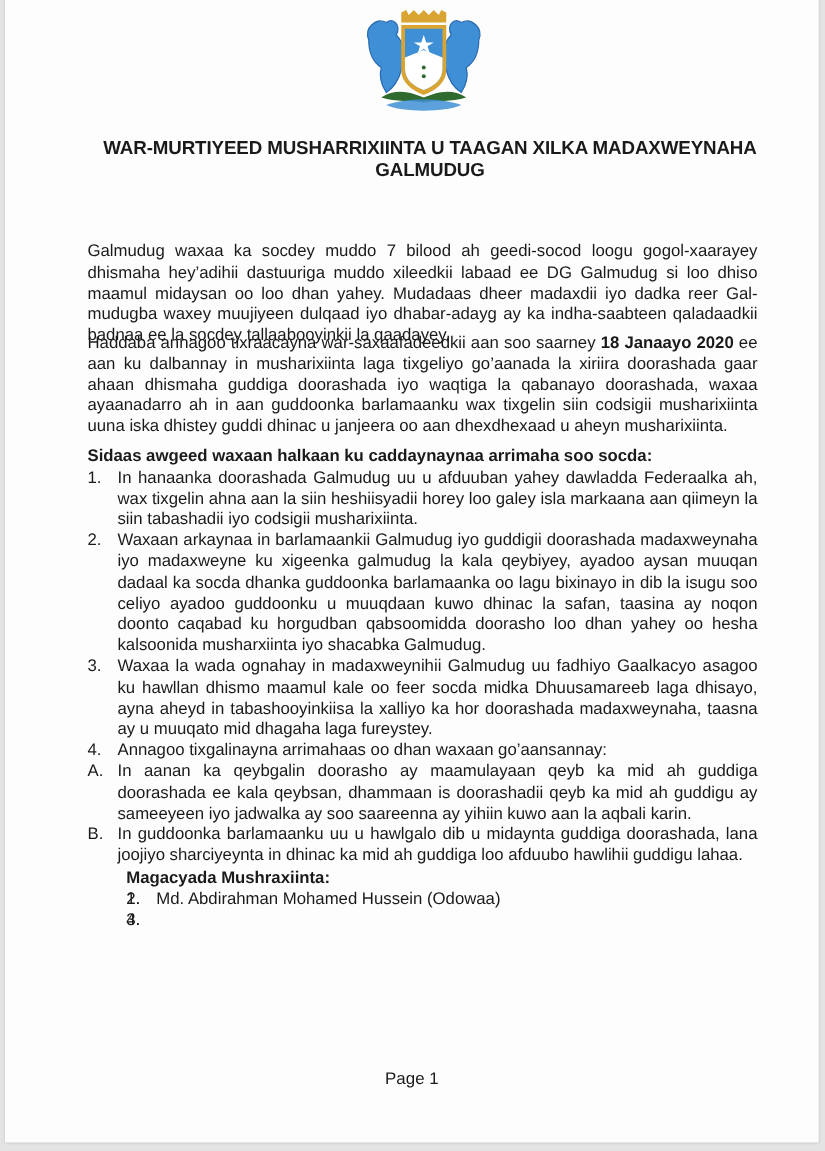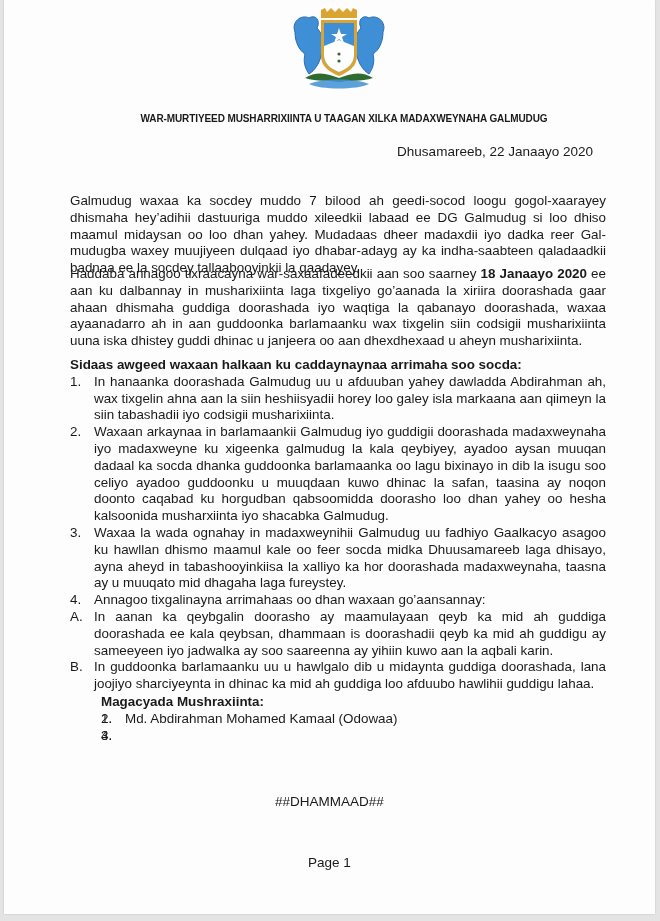--- a/index.html
+++ b/index.html
@@ -12,21 +12,21 @@
     .page {
       position: absolute; left: 4px; top: 0; width: 651px; height: 914px;
       background: #fdfdfd;
       box-shadow: 0 0 2px rgba(0,0,0,0.15);
     }
     .emblem {
       position: absolute; left: 283px; top: 4px; width: 104px; height: 92px;
     }
     .title {
       position: absolute; left: 60px; top: 110px; width: 560px;
-      text-align: center; font-weight: bold; font-size: 10px; line-height: 18px;
+      text-align: center; font-weight: bold; font-size: 15px; line-height: 18px;
       letter-spacing: -0.1px;
     }
     .date {
       position: absolute; right: 62px; top: 144px;
       font-size: 13.5px;
     }
     .body {
       position: absolute; left: 66px; width: 536px;
       font-size: 13.4px; line-height: 16.8px; text-align: justify;
     }
@@ -66,45 +66,43 @@
     <path d="M37 42 L52 36 L67 42 L67 51 C67 60 60 65 52 68 C44 65 37 60 37 51 Z" fill="#ffffff"></path>
     <polygon points="52,24 54,30 60,30 55,33 57,39 52,35 47,39 49,33 44,30 50,30" fill="#ffffff"></polygon>
     <circle cx="52" cy="50" r="1.6" fill="#2f6b2f"></circle>
     <circle cx="52" cy="57" r="1.6" fill="#2f6b2f"></circle>
 
     <path d="M18 74 C30 66 42 70 52 74 C62 70 74 66 86 74 C74 78 62 76 52 78 C42 76 30 78 18 74 Z" fill="#2f6b2f"></path>
     <path d="M22 80 C36 74 68 74 82 80 C70 86 34 86 22 80 Z" fill="#3f8fd6" opacity="0.85"></path>
   </svg>
 
   <div class="title">WAR-MURTIYEED MUSHARRIXIINTA U TAAGAN XILKA MADAXWEYNAHA GALMUDUG</div>
-  <div class="date">Dhusamareeb, 22 Janaayo 2020</div>
 
   <div class="body p1">Galmudug waxaa ka socdey muddo 7 bilood ah geedi-socod loogu gogol-xaarayey dhismaha hey’adihii dastuuriga muddo xileedkii labaad ee DG Galmudug si loo dhiso maamul midaysan oo loo dhan yahey. Mudadaas dheer madaxdii iyo dadka reer Gal-mudugba waxey muujiyeen dulqaad iyo dhabar-adayg ay ka indha-saabteen qaladaadkii badnaa ee la socdey tallaabooyinkii la qaadayey.</div>
 
   <div class="body p2">
     <span>Haddaba annagoo tixraacayna war-saxaafadeedkii aan soo saarney </span><b>18 Janaayo 2020</b><span> ee aan ku dalbannay in musharixiinta laga tixgeliyo go’aanada la xiriira doorashada gaar ahaan dhismaha guddiga doorashada iyo waqtiga la qabanayo doorashada, waxaa ayaanadarro ah in aan guddoonka barlamaanku wax tixgelin siin codsigii musharixiinta uuna iska dhistey guddi dhinac u janjeera oo aan dhexdhexaad u aheyn musharixiinta.</span>
   </div>
 
   <div class="body sec">
     <div class="heading">Sidaas awgeed waxaan halkaan ku caddaynaynaa arrimaha soo socda:</div>
     <ol class="list">
-      <li><span class="num">1.</span><span>In hanaanka doorashada Galmudug uu u afduuban yahey dawladda Abdirahman ah, wax tixgelin ahna aan la siin heshiisyadii horey loo galey isla markaana aan qiimeyn la siin tabashadii iyo codsigii musharixiinta.</span></li>
+      <li><span class="num">1.</span><span>In hanaanka doorashada Galmudug uu u afduuban yahey dawladda Federaalka ah, wax tixgelin ahna aan la siin heshiisyadii horey loo galey isla markaana aan qiimeyn la siin tabashadii iyo codsigii musharixiinta.</span></li>
       <li><span class="num">2.</span><span>Waxaan arkaynaa in barlamaankii Galmudug iyo guddigii doorashada madaxweynaha iyo madaxweyne ku xigeenka galmudug la kala qeybiyey, ayadoo aysan muuqan dadaal ka socda dhanka guddoonka barlamaanka oo lagu bixinayo in dib la isugu soo celiyo ayadoo guddoonku u muuqdaan kuwo dhinac la safan, taasina ay noqon doonto caqabad ku horgudban qabsoomidda doorasho loo dhan yahey oo hesha kalsoonida musharxiinta iyo shacabka Galmudug.</span></li>
       <li><span class="num">3.</span><span>Waxaa la wada ognahay in madaxweynihii Galmudug uu fadhiyo Gaalkacyo asagoo ku hawllan dhismo maamul kale oo feer socda midka Dhuusamareeb laga dhisayo, ayna aheyd in tabashooyinkiisa la xalliyo ka hor doorashada madaxweynaha, taasna ay u muuqato mid dhagaha laga fureystey.</span></li>
       <li><span class="num">4.</span><span>Annagoo tixgalinayna arrimahaas oo dhan waxaan go’aansannay:</span></li>
       <li><span class="num">A.</span><span>In aanan ka qeybgalin doorasho ay maamulayaan qeyb ka mid ah guddiga doorashada ee kala qeybsan, dhammaan is doorashadii qeyb ka mid ah  guddigu ay sameeyeen iyo jadwalka ay soo saareenna ay yihiin kuwo aan la aqbali karin.</span></li>
       <li><span class="num">B.</span><span>In guddoonka barlamaanku uu u hawlgalo dib u midaynta guddiga doorashada, lana joojiyo sharciyeynta  in dhinac ka mid ah guddiga loo afduubo hawlihii guddigu lahaa.</span></li>
     </ol>
   </div>
 
   <div class="body sig">
     <div class="heading">Magacyada Mushraxiinta:</div>
     <ol class="list">
       <li><span class="num">1.</span></li>
-      <li><span class="num">2.</span><span>Md. Abdirahman Mohamed Kamaal (Odowaa)</span></li>
+      <li><span class="num">2.</span><span>Md. Abdirahman Mohamed Hussein (Odowaa)</span></li>
       <li><span class="num">3.</span></li>
       <li><span class="num">4.</span></li>
     </ol>
   </div>
 
-  <div class="end">##DHAMMAAD##</div>
   <div class="pagenum">Page 1</div>
 </div>
 
 </body></html>

